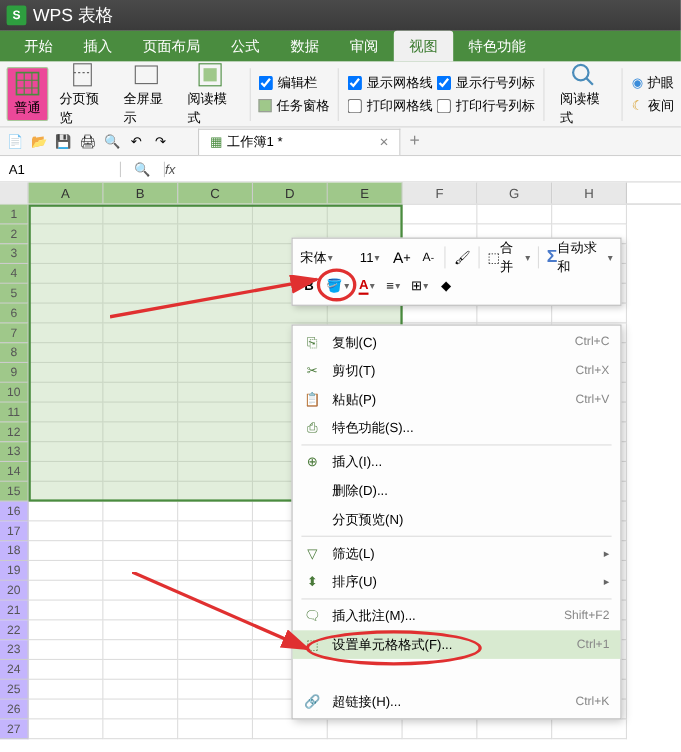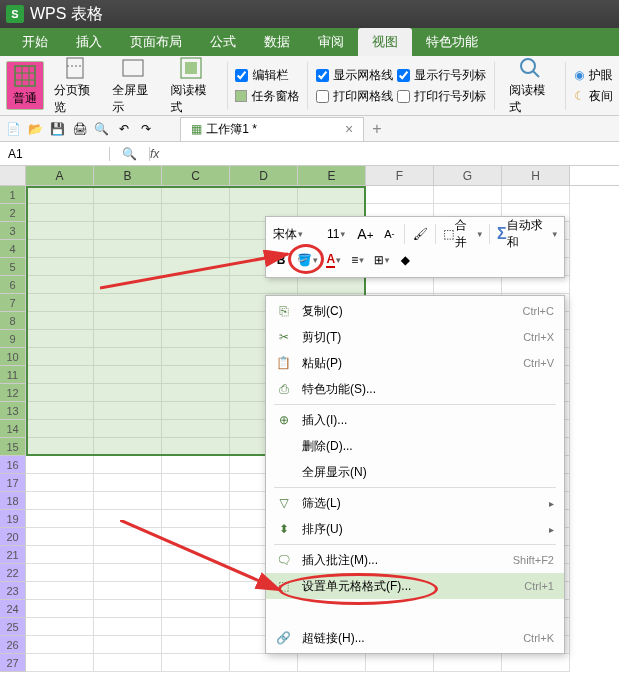--- a/index.html
+++ b/index.html
@@ -596,21 +596,21 @@
   <div class="mi">
       <span class="mic">⊕</span>
       <span class="lbl">插入(I)...</span>
     </div>
   <div class="mi">
       <span class="mic"></span>
       <span class="lbl">删除(D)...</span>
     </div>
   <div class="mi">
       <span class="mic"></span>
-      <span class="lbl">全屏显示(N)</span>
+      <span class="lbl">分页预览(N)</span>
     </div>
   <div class="msep2"></div>
   <div class="mi">
       <span class="mic">▽</span>
       <span class="lbl">筛选(L)</span>
       <span class="arr">▸</span>
     </div>
   <div class="mi">
       <span class="mic">⬍</span>
       <span class="lbl">排序(U)</span>

